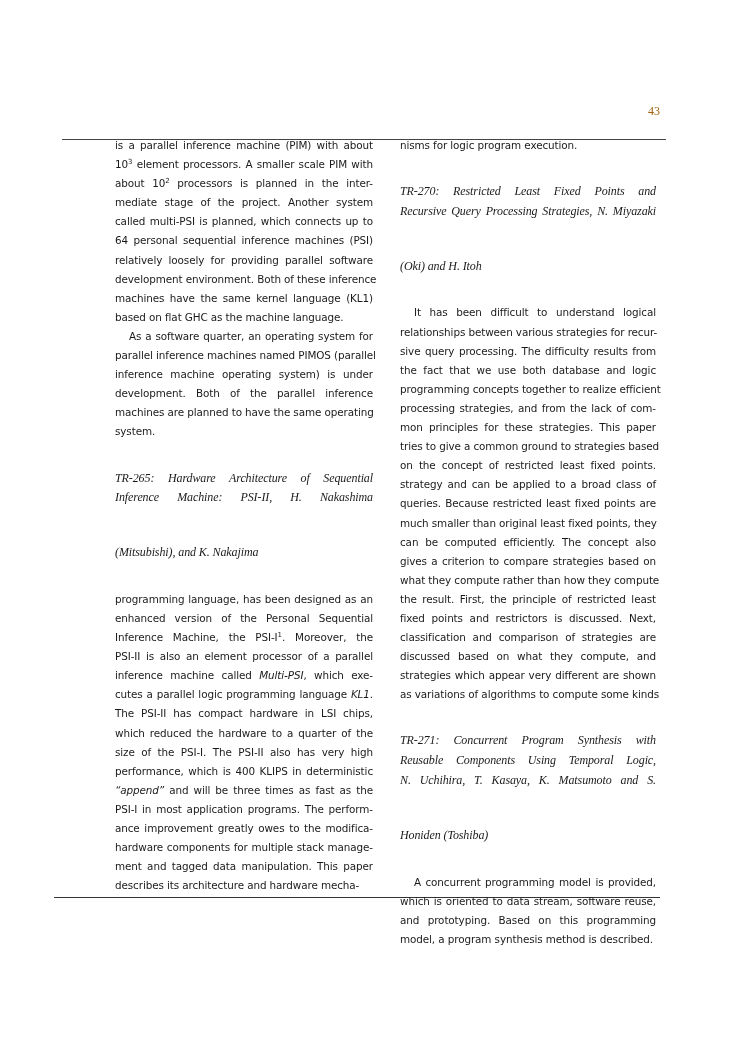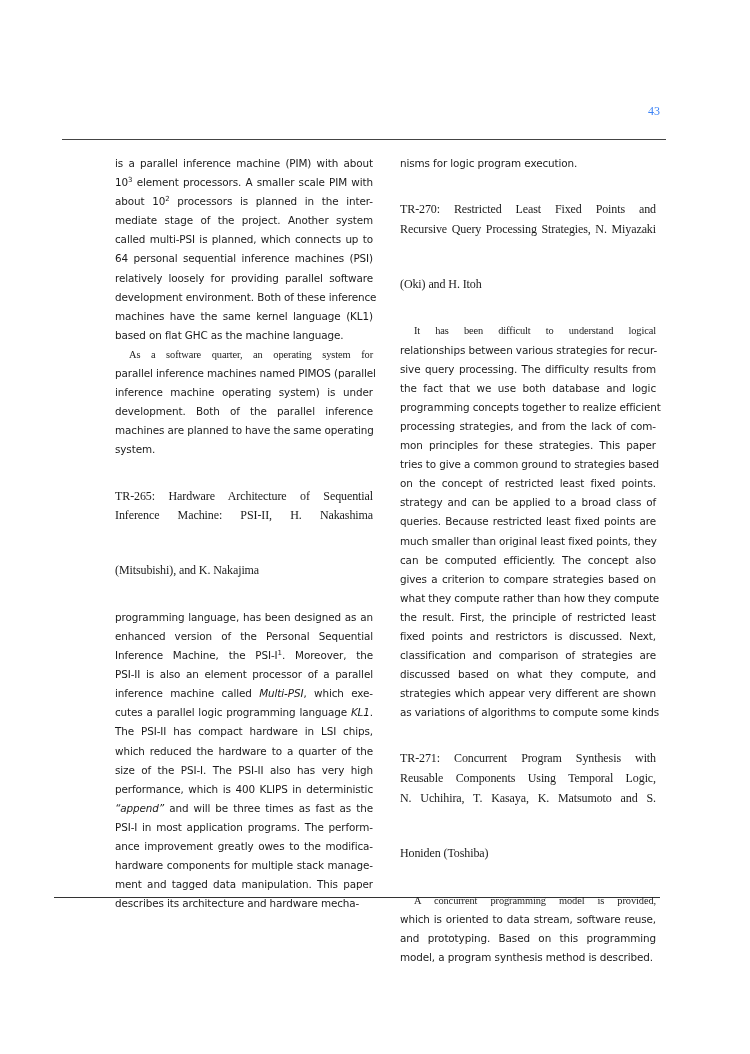--- a/index.html
+++ b/index.html
@@ -1,29 +1,29 @@
 <!DOCTYPE html>
 <html><head>
 <meta charset="utf-8">
 <style>
   html, body { margin: 0; padding: 0; background: #ffffff; }
   body { width: 750px; height: 1054px; position: relative; overflow: hidden; color: #1a1a1a; }
-  .page-number { position: absolute; left: 648px; top: 104px; font-family: "Liberation Serif", serif; font-size: 12px; color: #3b82f6; }
+  .page-number { position: absolute; left: 648px; top: 104px; font-family: "Liberation Serif", serif; font-size: 12px; color: #a16207; }
   .rule { position: absolute; height: 0; border-top: 1.4px solid #2a2a2a; }
   .rule.top { left: 62px; top: 139px; width: 604px; border-top-color: #444; }
   .rule.bottom { left: 54px; top: 897px; width: 606px; border-top-color: #333; }
-  .col { position: absolute; top: 154px; font-family: "DejaVu Sans", sans-serif; font-size: 10.4px; line-height: 19.1px; letter-spacing: -0.1px; }
+  .col { position: absolute; top: 136px; font-family: "DejaVu Sans", sans-serif; font-size: 10.4px; line-height: 19.1px; letter-spacing: -0.1px; }
   .col.left { left: 115px; width: 258px; }
   .col.right { left: 400px; width: 256px; }
   .para { margin: 0; text-align: justify; }
   .para .ln { display: block; text-align: justify; text-align-last: justify; white-space: nowrap; height: 19.1px; }
   .para .ln.last { text-align-last: left; }
-  .indent { padding-left: 14px; font-family: Liberation Serif, serif; }
+  .indent { padding-left: 14px; }
   .heading { font-family: "Liberation Serif", serif; font-size: 12px; line-height: 19.8px; margin: 0; }
-  .heading .ln { display: block; text-align: justify; text-align-last: justify; white-space: nowrap; }
+  .heading .ln { display: block; text-align: justify; text-align-last: justify; white-space: nowrap; font-style: italic; }
   .heading .ln.last { text-align-last: left; margin-top: 35px; }
   .gap-med { height: 27px; }
   em { font-style: italic; }
   sup { font-size: 7px; line-height: 0; vertical-align: 4px; }
 </style>
 </head>
 <body>
 
 <div class="page-number">43</div>
 <div class="rule top"></div>

